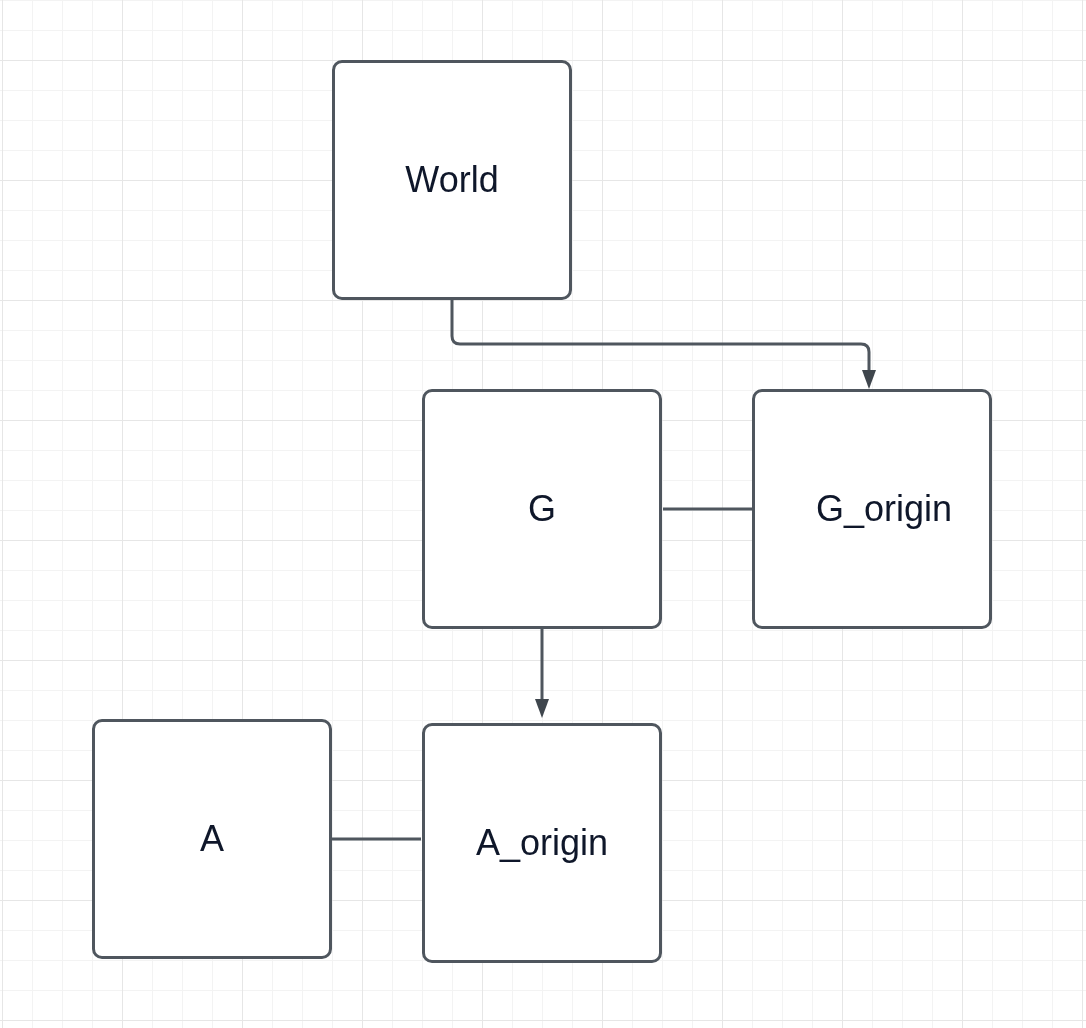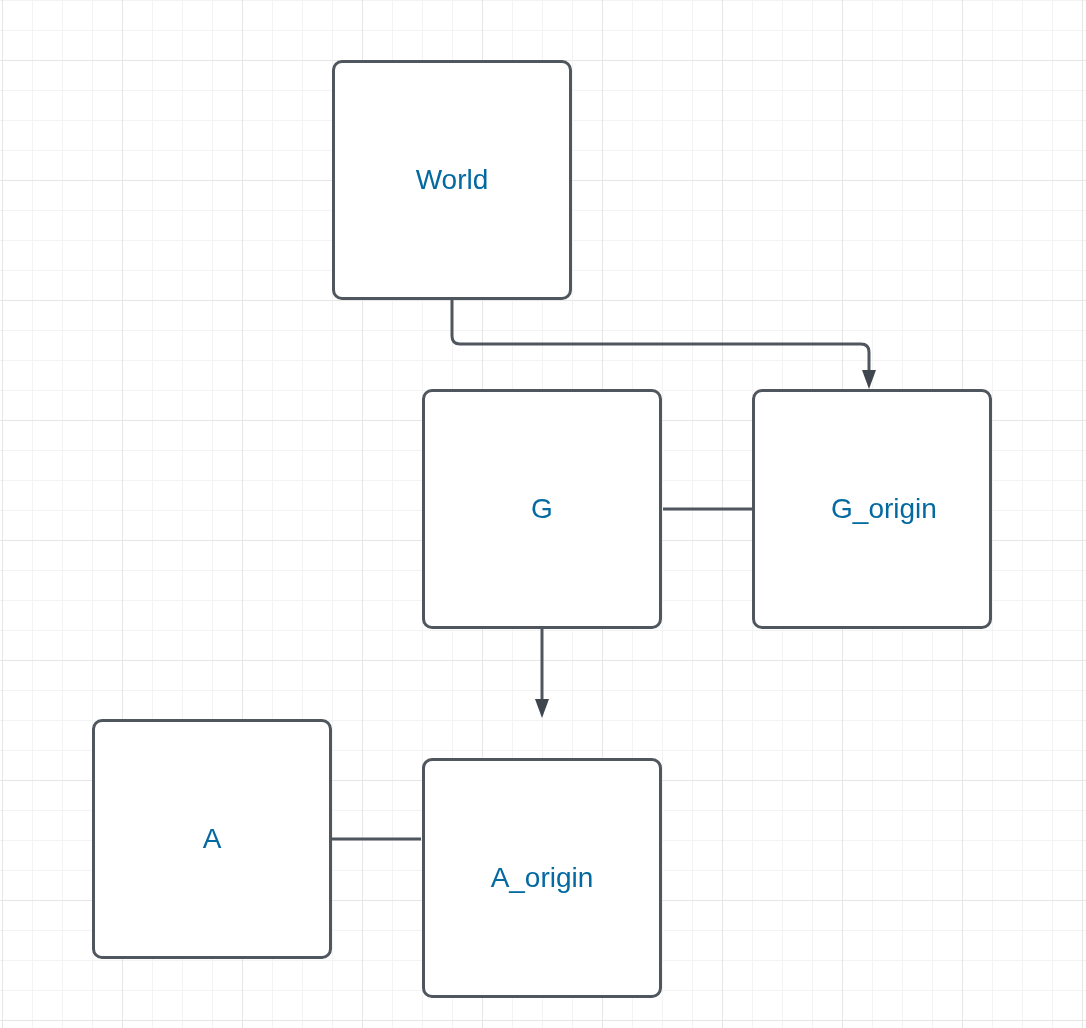--- a/index.html
+++ b/index.html
@@ -46,30 +46,30 @@
     height: 240px;
     box-sizing: border-box;
     background: #ffffff;
     border: 3px solid #4f565e;
     border-radius: 10px;
     display: flex;
     align-items: center;
     justify-content: center;
   }
   .node-label {
-    font-size: 28px;
+    font-size: 36px;
     line-height: 1.2;
-    color: #0369a1;
+    color: #0f172a;
     white-space: nowrap;
   }
   .node-world    { left: 332px; top: 60px;  }
   .node-g        { left: 422px; top: 389px; }
   .node-g-origin { left: 752px; top: 389px; padding-left: 24px; }
   .node-a        { left: 92px;  top: 719px; }
-  .node-a-origin { left: 422px; top: 758px; }
+  .node-a-origin { left: 422px; top: 723px; }
 </style>
 </head>
 <body>
 
 <div class="canvas">
 
   <svg class="edges" viewBox="0 0 1086 1028" xmlns="http://www.w3.org/2000/svg">
 
     <path class="edge-path" d="M452,299 L452,336 Q452,344 460,344 L861,344 Q869,344 869,352 L869,370"></path>
     <polygon class="arrowhead" points="869,389 862,370 876,370"></polygon>

